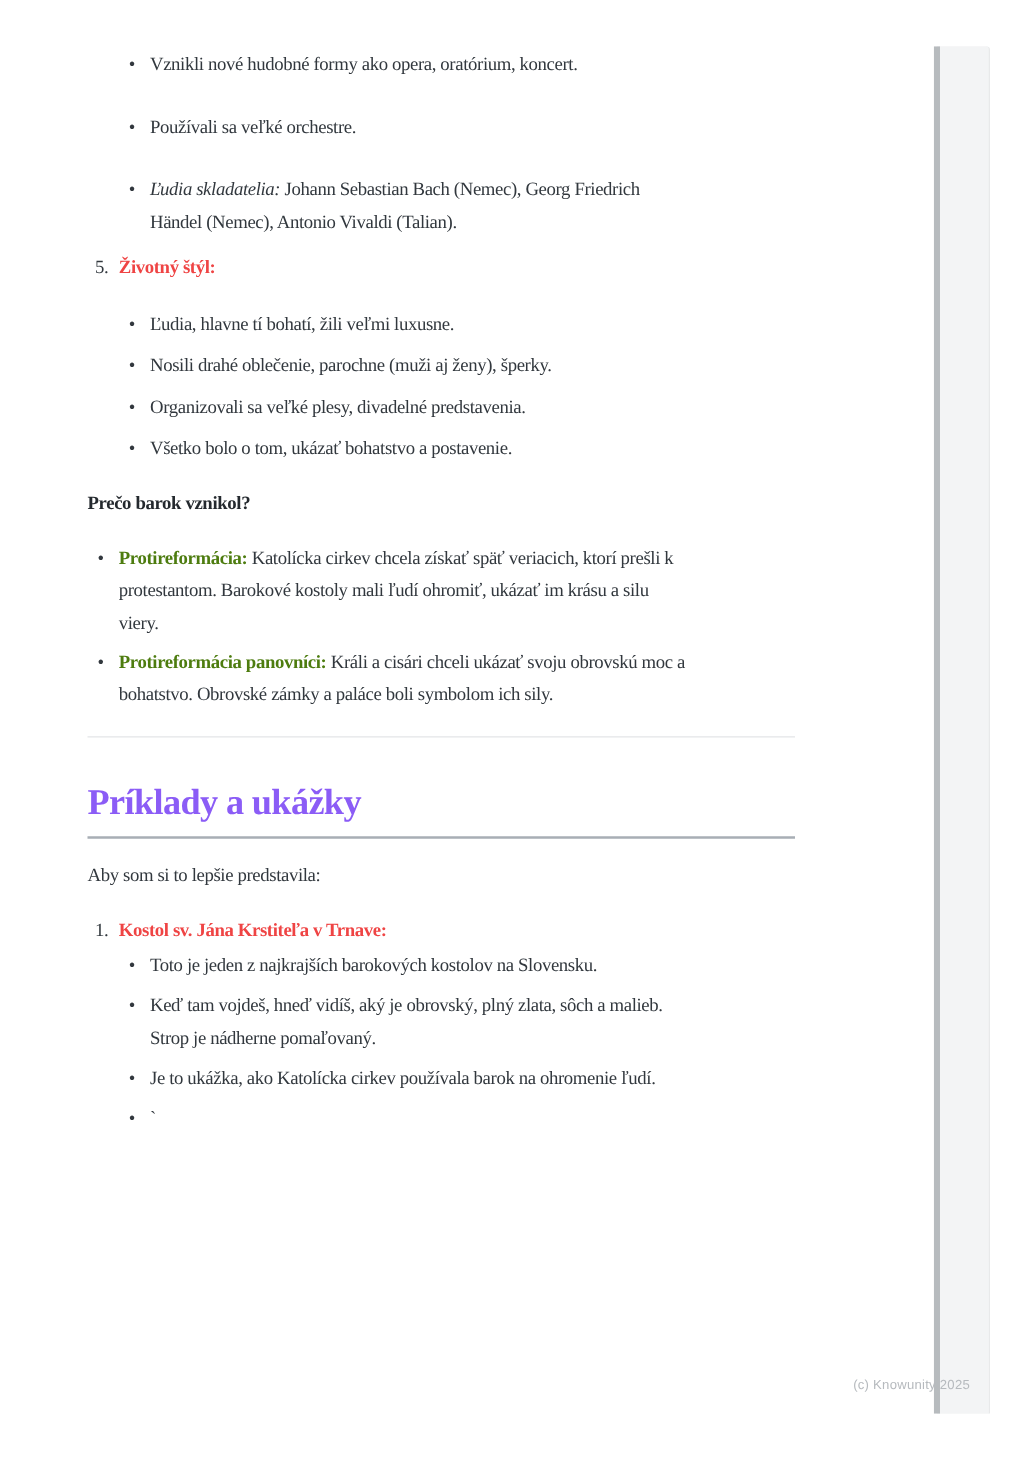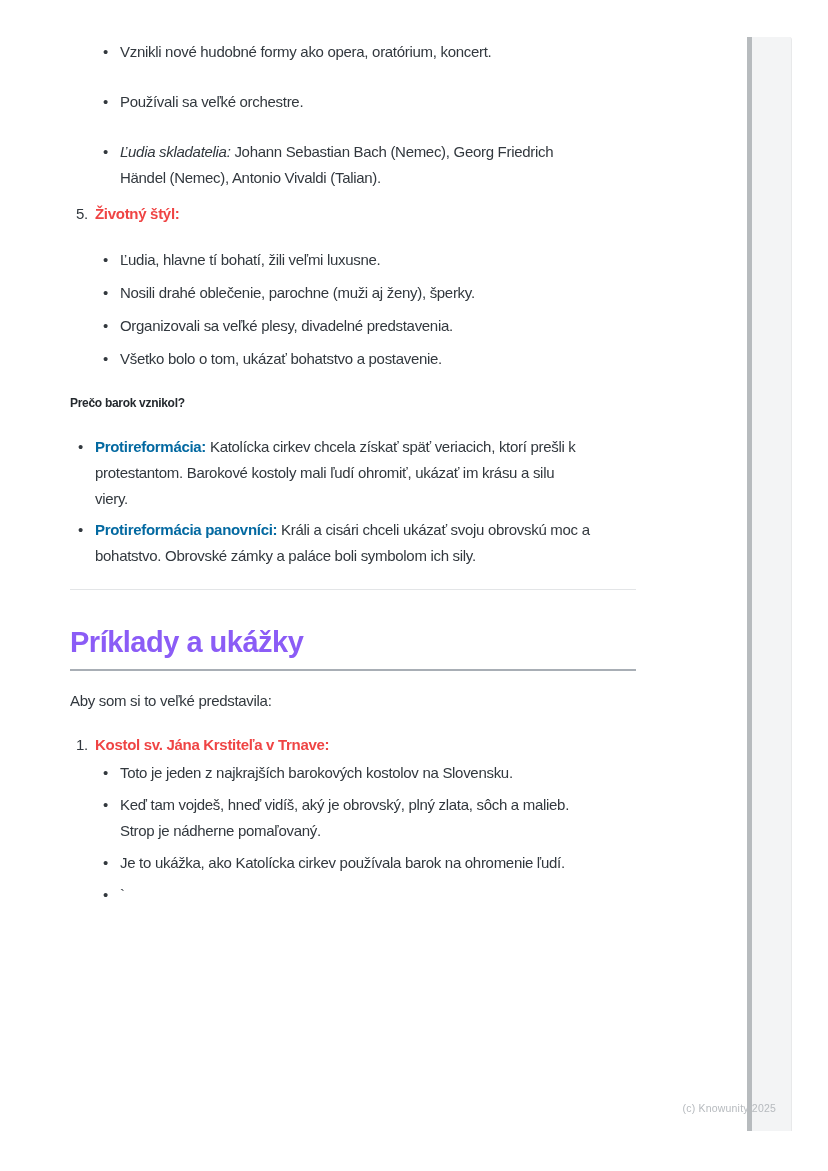--- a/index.html
+++ b/index.html
@@ -12,20 +12,21 @@
     overflow: hidden;
     position: relative;
   }
   .content {
     position: absolute;
     left: 70px; top: 39px;
     width: 600px;
     font-size: 15px;
     letter-spacing: -0.3px;
     line-height: 26px;
+    font-family: Liberation Serif, serif;
   }
   ul { list-style: none; margin: 0; padding: 0 0 0 50px; }
   ul.outer { padding-left: 25px; }
   li { position: relative; white-space: pre-line; }
   li::before {
     content: "\2022";
     position: absolute;
     left: -17px; top: 0;
     color: #32383e;
   }
@@ -33,25 +34,25 @@
   ul.sub1 { margin-top: 20px; }
   ul.sub1 li + li { margin-top: 7px; }
   ul.outer { margin-top: 17px; }
   ul.outer li + li { margin-top: 5px; }
   ul.sub2 { margin-top: 2px; }
   ul.sub2 li + li { margin-top: 6px; }
   .num-item { position: relative; padding-left: 25px; margin-top: 10px; }
   .num-item .num { position: absolute; left: 6px; color: #32383e; font-weight: normal; }
   .num-item strong { color: #ef4444; }
   .num-item.example { margin-top: 18px; }
-  strong.lead { color: #0369a1; }
+  strong.lead { color: #4d7c0f; }
   .it { font-style: italic; }
   h3.sub-heading {
     margin: 17px 0 0 0;
-    font-size: 12px; line-height: 28px;
+    font-size: 15px; line-height: 28px;
     color: #24292e; font-weight: bold;
     letter-spacing: -0.3px;
   }
   hr.light {
     border: none; border-top: 1px solid #e3e5e7;
     width: 566px; margin: 20px 0 0 0;
   }
   h1.page-heading {
     margin: 34px 0 0 0;
     font-size: 29px; line-height: 36px;
@@ -114,21 +115,21 @@
 viery.</span></li>
     <li><strong class="lead">Protireformácia panovníci:</strong><span> Králi a cisári chceli ukázať svoju obrovskú moc a
 bohatstvo. Obrovské zámky a paláce boli symbolom ich sily.</span></li>
   </ul>
 
   <hr class="light">
 
   <h1 class="page-heading">Príklady a ukážky</h1>
   <hr class="dark">
 
-  <p class="intro">Aby som si to veľké predstavila:</p>
+  <p class="intro">Aby som si to lepšie predstavila:</p>
 
   <div class="num-item example">
     <span class="num">1.</span>
     <strong>Kostol sv. Jána Krstiteľa v Trnave:</strong>
   </div>
 
   <ul class="sub2">
     <li>Toto je jeden z najkrajších barokových kostolov na Slovensku.</li>
     <li>Keď tam vojdeš, hneď vidíš, aký je obrovský, plný zlata, sôch a malieb.
 Strop je nádherne pomaľovaný.</li>

